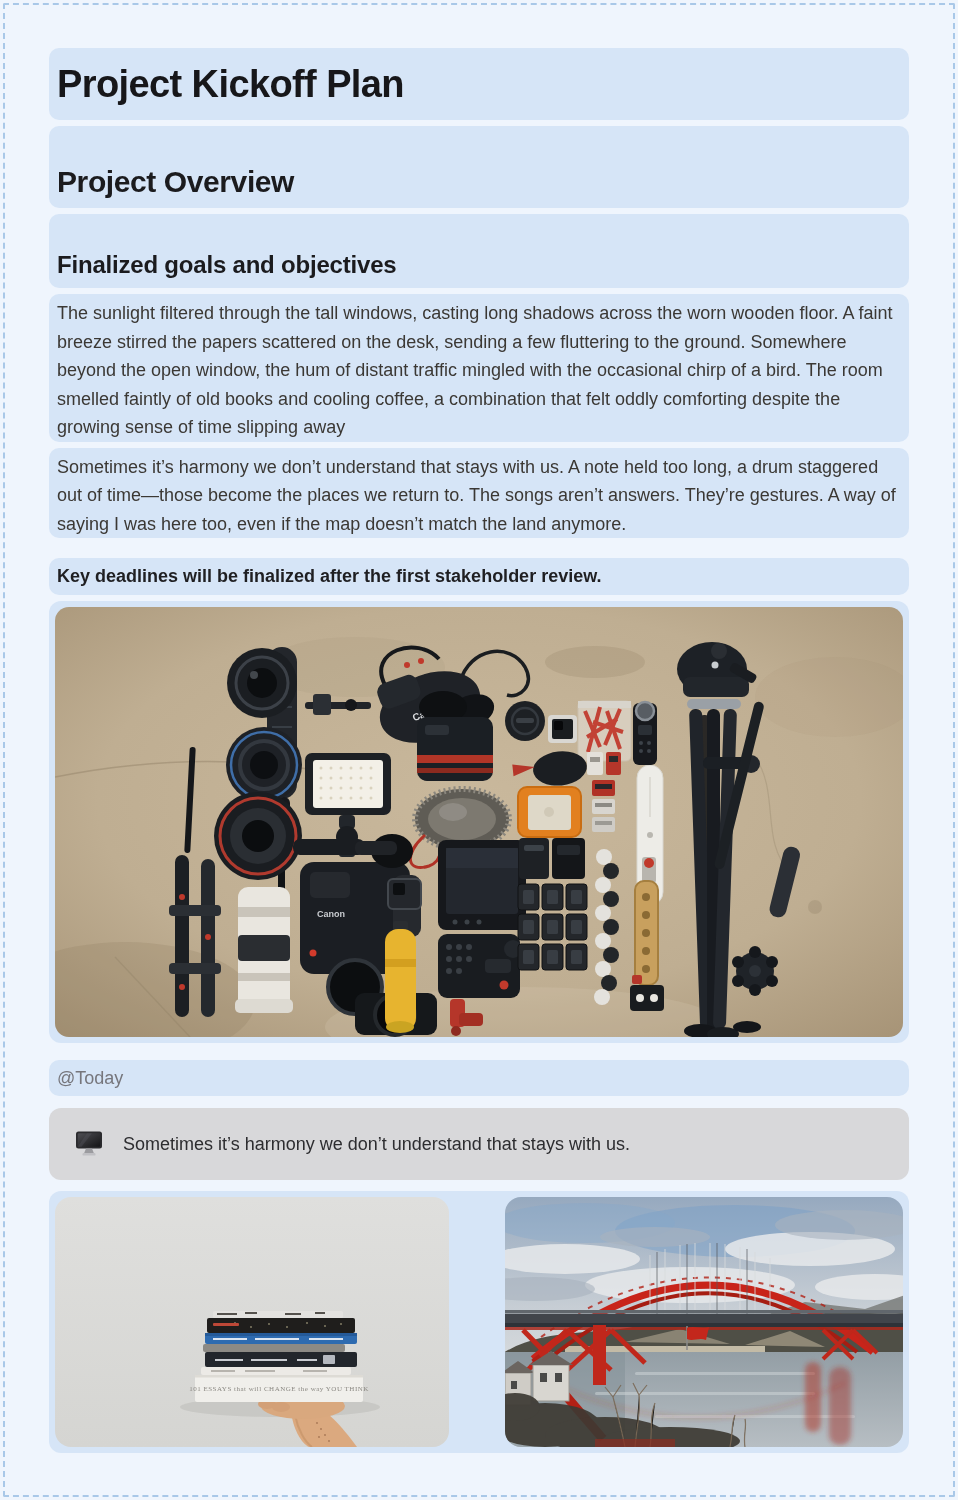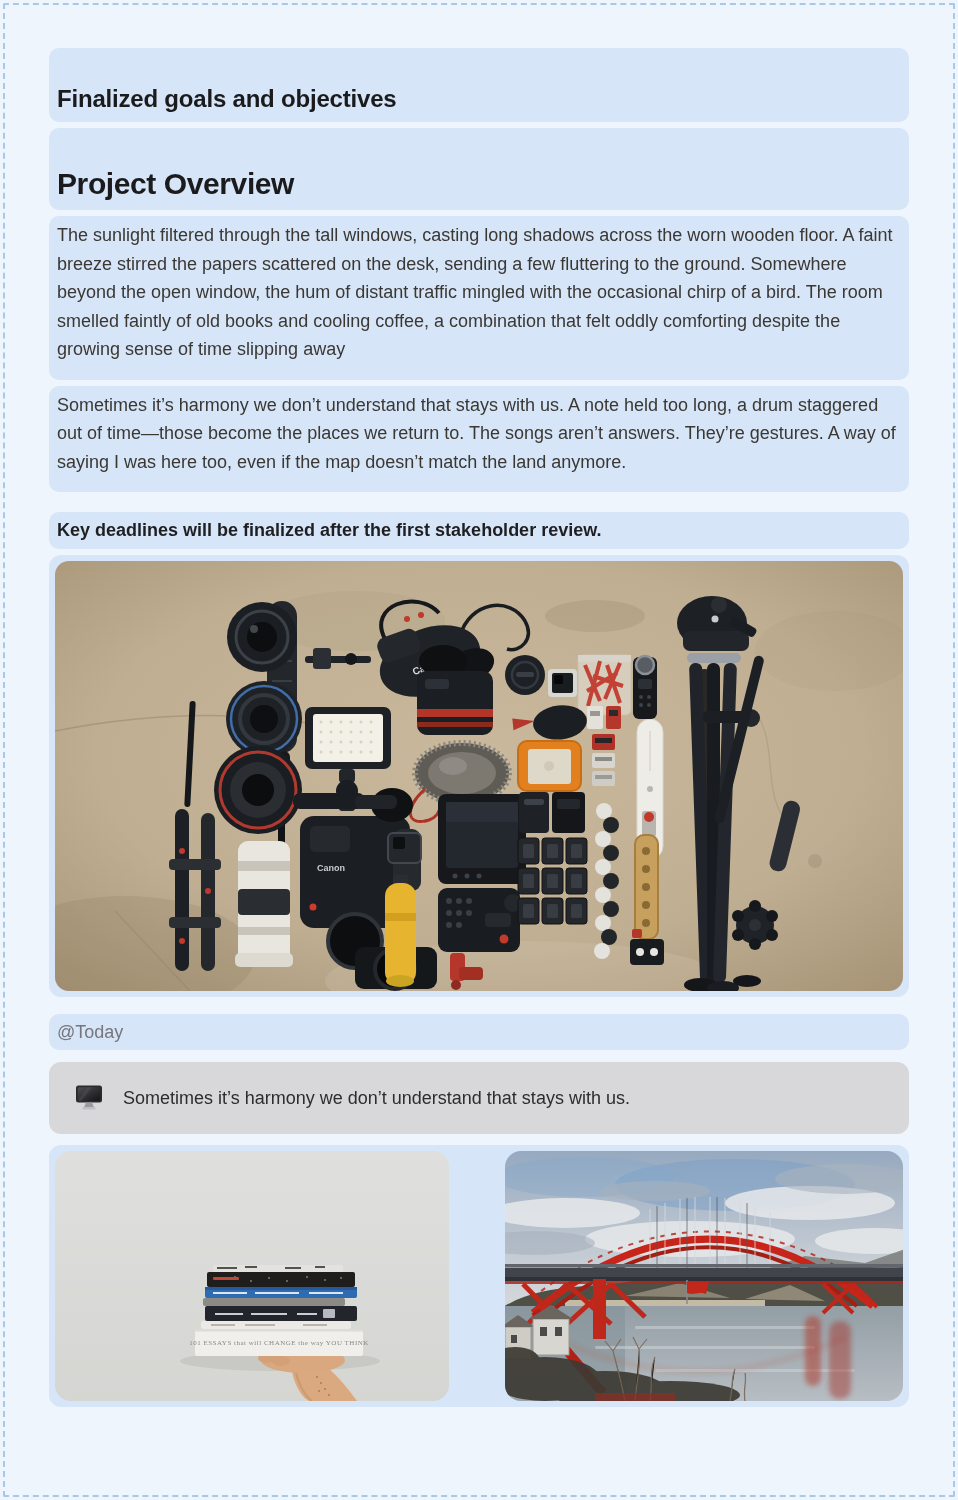--- a/index.html
+++ b/index.html
@@ -17,21 +17,21 @@
   .block{
     background:#d6e5f7;border-radius:10px;margin-bottom:6px;
     color:#3a3733;box-sizing:border-box;
   }
   .title-block{padding:13px 8px;font-size:38px;line-height:46px;font-weight:bold;
     color:#17171a;letter-spacing:-0.6px;}
   .h1-block{padding:38px 8px 8px;font-size:30px;line-height:36px;font-weight:bold;
     color:#1b1b1e;letter-spacing:-0.4px;}
   .h2-block{padding:36px 8px 8px;font-size:24px;line-height:30px;font-weight:bold;
     color:#1b1b1e;letter-spacing:-0.2px;}
-  .para{padding:5px 8px 16px;font-size:18px;line-height:28.5px;color:#3b3834;}
+  .para{padding:5px 8px 0;font-size:18px;line-height:28.5px;color:#3b3834;}
   .bold-note{padding:4px 8px;font-size:18px;line-height:28.5px;font-weight:bold;color:#1f1f22;margin-top:20px;}
   .photo-block{padding:6px;border-radius:12px;}
   .photo{border-radius:14px;overflow:hidden;display:block;line-height:0;}
   .photo svg{display:block;}
   .mention-block{padding:4px 8px;font-size:18px;line-height:28px;color:#76767c;margin-top:17px;}
   .callout{
     background:#d8d8da;border-radius:12px;margin-top:12px;margin-bottom:11px;
     padding:22px 20px 22px 26px;display:flex;align-items:center;gap:20px;
     font-size:18px;line-height:28px;color:#2d2d30;
   }
@@ -42,24 +42,25 @@
   }
   .gallery .photo{border-radius:16px;}
 </style>
 </head>
 <body>
 
 <div class="page-border"></div>
 
 <div class="content">
 
+  <div class="block title-block">Project Kickoff Plan</div>
+
+  <div class="block h1-block">Project Overview</div>
 
   <div class="block h2-block">Finalized goals and objectives</div>
-
-  <div class="block h1-block">Project Overview</div>
 
   <div class="block para">The sunlight filtered through the tall windows, casting long shadows across the worn wooden floor. A faint breeze stirred the papers scattered on the desk, sending a few fluttering to the ground. Somewhere beyond the open window, the hum of distant traffic mingled with the occasional chirp of a bird. The room smelled faintly of old books and cooling coffee, a combination that felt oddly comforting despite the growing sense of time slipping away</div>
 
   <div class="block para">Sometimes it’s harmony we don’t understand that stays with us. A note held too long, a drum staggered out of time—those become the places we return to. The songs aren’t answers. They’re gestures. A way of saying I was here too, even if the map doesn’t match the land anymore.</div>
 
   <div class="block bold-note">Key deadlines will be finalized after the first stakeholder review.</div>
 
   <div class="block photo-block">
     <div class="photo" style="width:848px;height:430px;">
       <svg width="848" height="430" viewBox="0 0 848 430" xmlns="http://www.w3.org/2000/svg">

